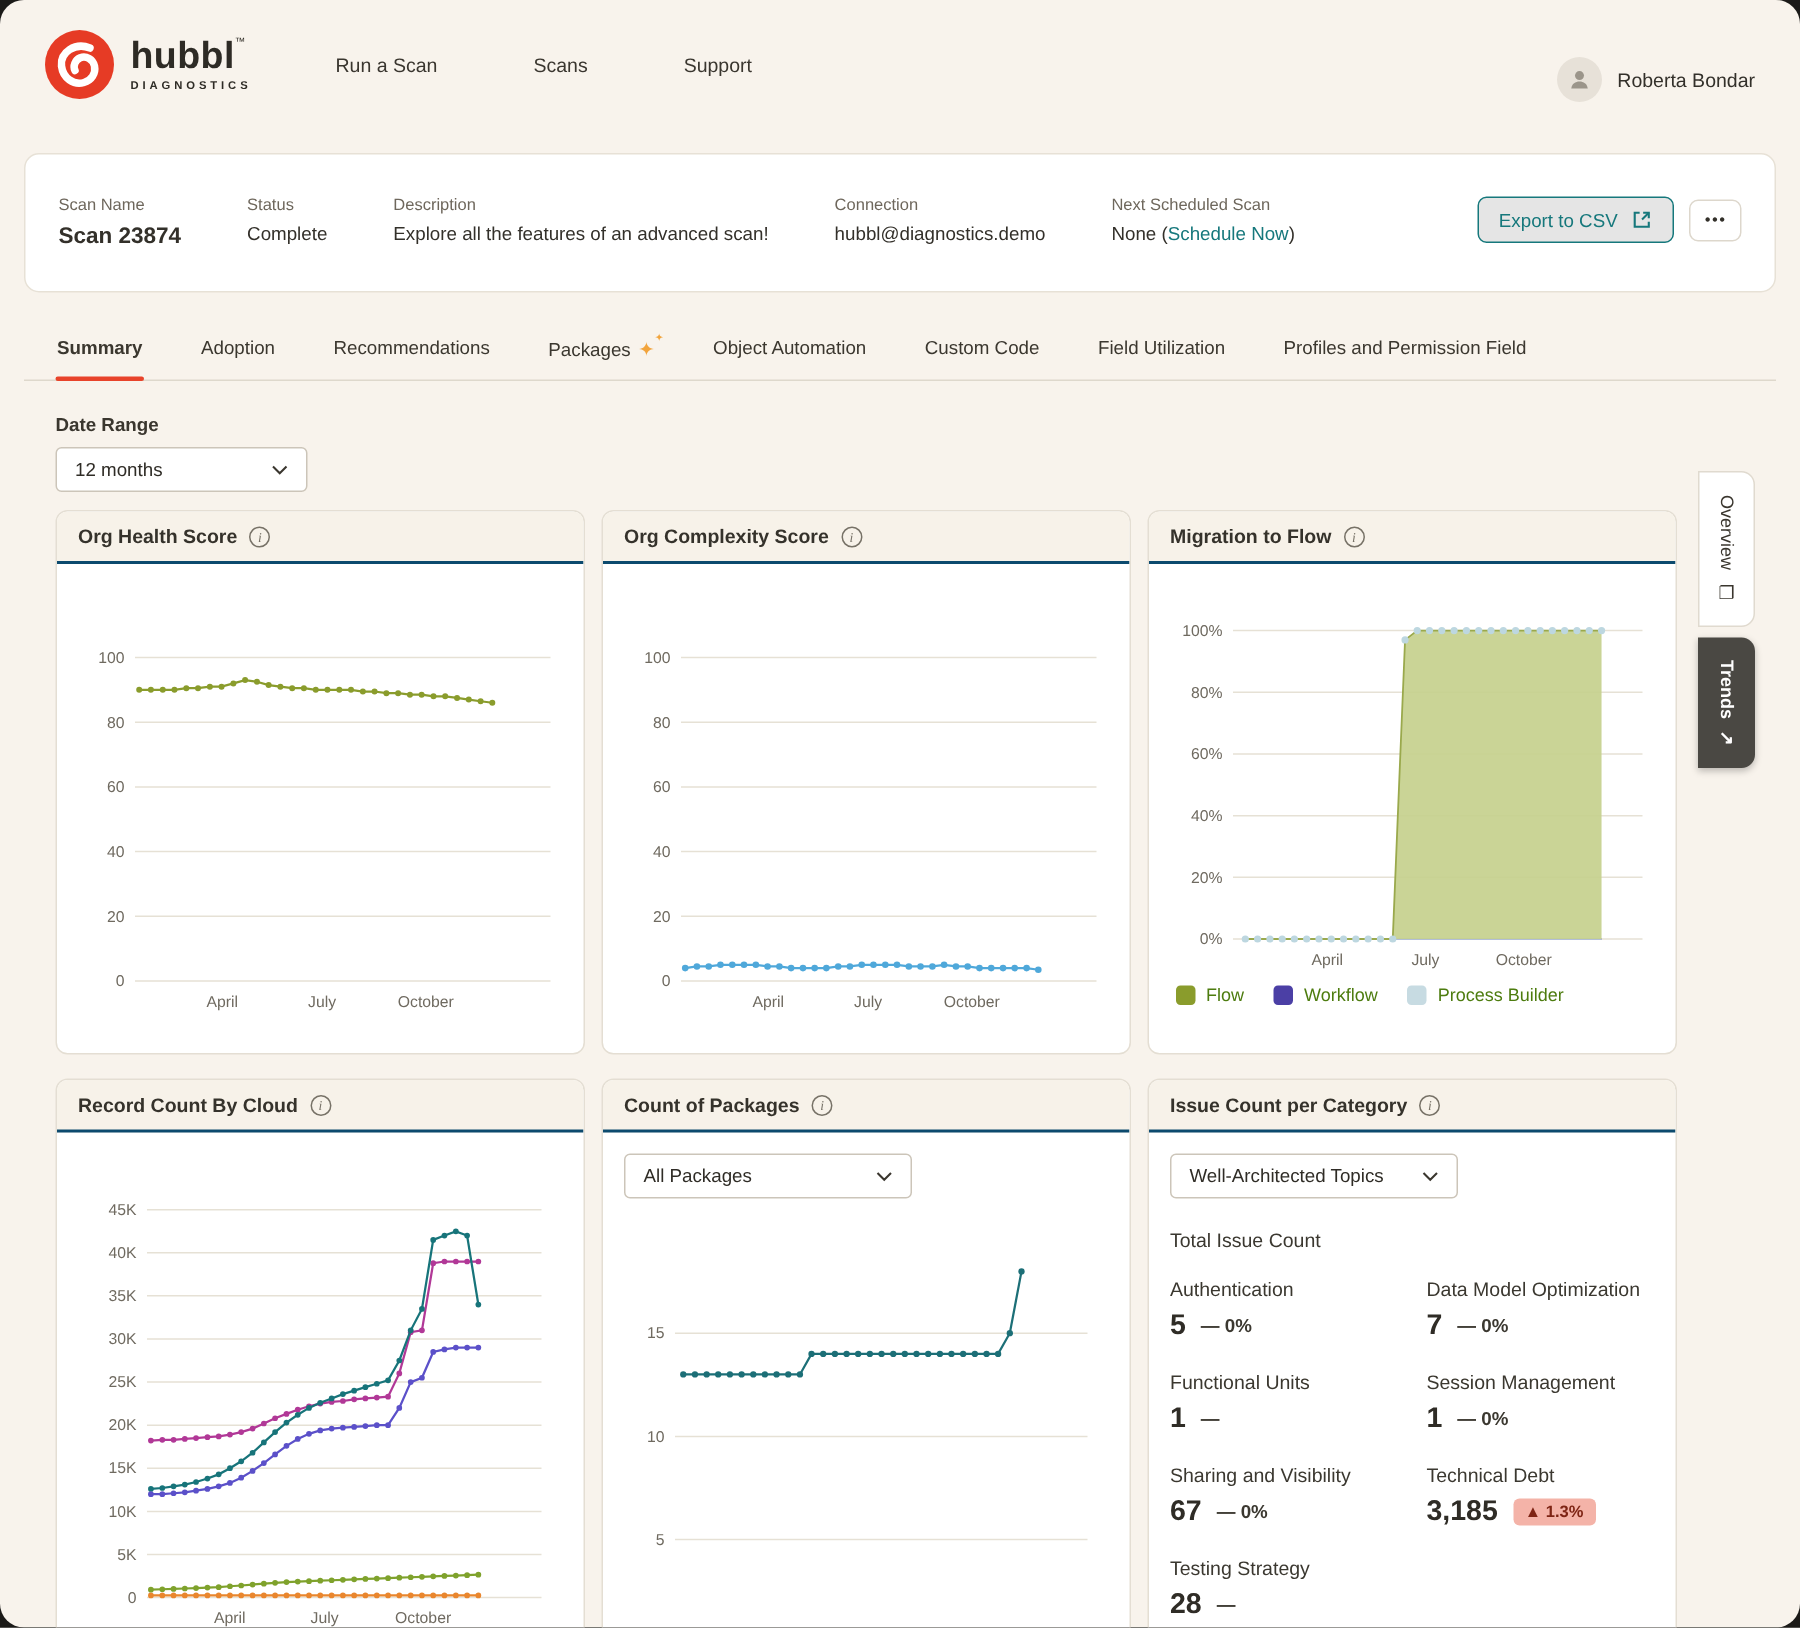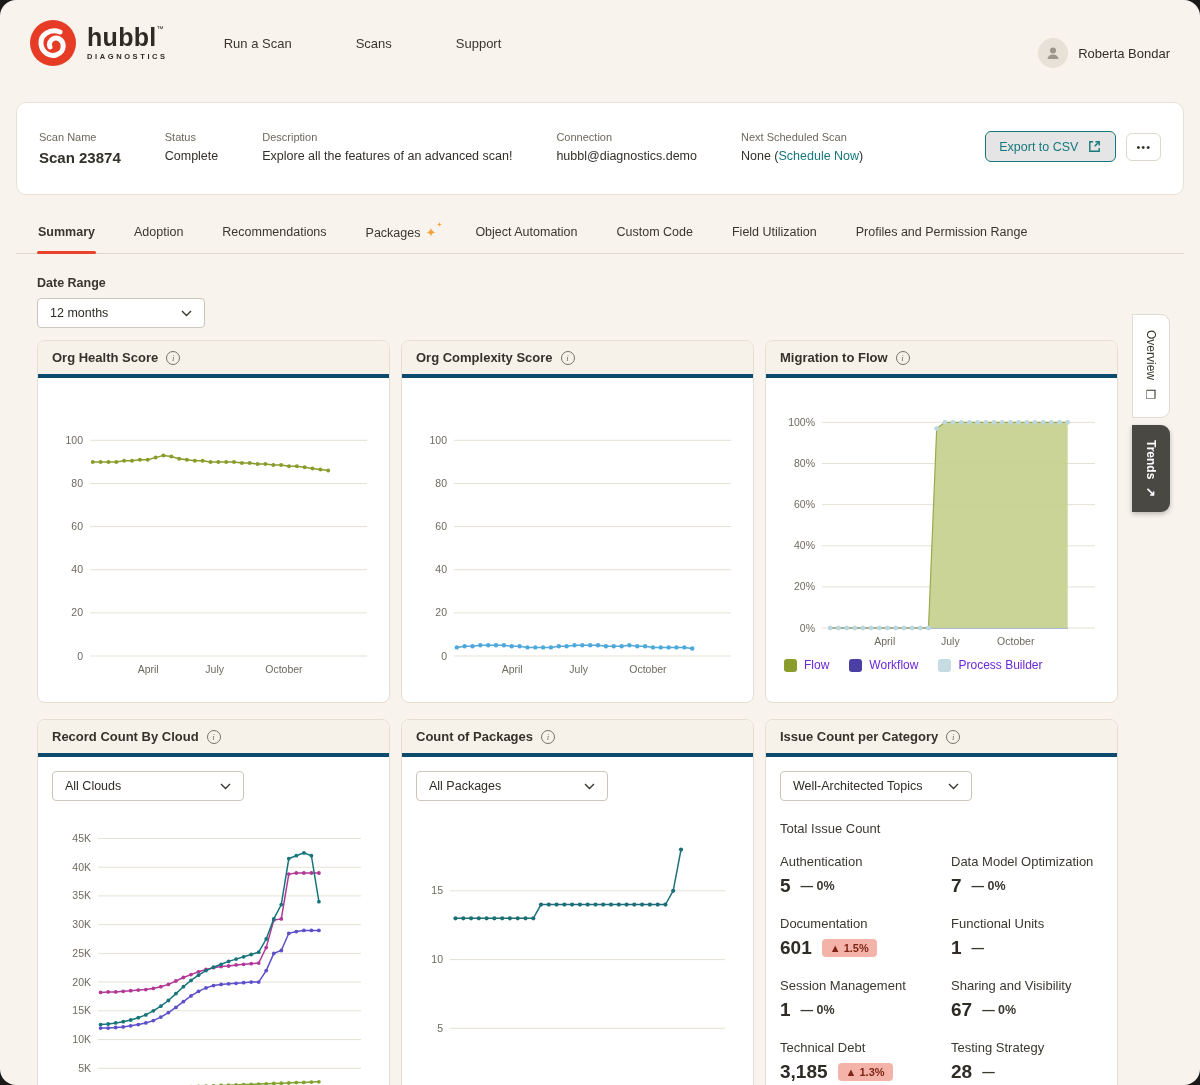--- a/index.html
+++ b/index.html
@@ -53,37 +53,37 @@
             font-size:12.5px; cursor:pointer; color:#2f2c26; }
   .select.w-date { width:168px; }
   .select.w-card { width:192px; margin-top:0; }
 
   
   .grid { display:grid; grid-template-columns:repeat(3,1fr); gap:11px; margin:12px 82px 0 37px; }
   .grid.row2 { margin-top:16px; }
   .card { background:#fff; border:1px solid #e4ded3; border-radius:8px; overflow:hidden; }
   .row1 .card { height:363px; }
   .row2 .card { height:424px; }
-  .card-hd { display:flex; align-items:center; gap:8px; background:#f7f2e9; border-bottom:4px solid #0c4a6e;
+  .card-hd { display:flex; align-items:center; gap:8px; background:#f7f2e9; border-bottom:2px solid #0c4a6e;
              padding:9px 14px; }
   .card-ttl { font-size:13px; font-weight:700; color:#35322b; }
   .info { width:14px; height:14px; border:1.2px solid #777267; border-radius:50%; color:#777267;
           font-size:9px; font-style:italic; font-family:"Liberation Serif", serif;
           display:inline-flex; align-items:center; justify-content:center; cursor:pointer; flex:0 0 auto; }
   .card-bd { padding:10px 8px 8px; }
   .row2 .card-bd { padding:14px 14px 8px; }
 
   .chart svg { display:block; }
   .chart svg text { font-family:"Liberation Sans", sans-serif; font-size:10.5px; fill:#6f6a60; }
   .chart-health, .chart-complexity { height:278px; margin-top:12px; }
   .chart-mig { height:250px; margin-top:12px; }
   .chart-clouds, .chart-packages { height:298px; margin-top:20px; }
 
   .legend { display:flex; gap:20px; align-items:center; padding:8px 10px 4px; }
-  .leg-item { display:flex; gap:7px; align-items:center; font-size:12px; color:#6d28d9; }
+  .leg-item { display:flex; gap:7px; align-items:center; font-size:12px; color:#4d7c0f; }
   .sw { width:13px; height:13px; border-radius:3px; display:inline-block; }
   .sw-flow { background:#8a9c2c; }
   .sw-workflow { background:#4b3fa5; }
   .sw-pb { background:#c7dbe2; }
 
   
   .total-lbl { font-size:13px; color:#3b3830; margin-top:20px; }
   .total-row { display:flex; align-items:center; gap:12px; margin-top:8px; }
   .total-val { font-size:23px; font-weight:700; color:#2f2c26; }
   .badge { display:inline-flex; align-items:center; padding:3px 8px; border-radius:4px;
@@ -176,21 +176,21 @@
   </section>
 
   <nav class="tabs">
     <span class="tab active"><span>Summary</span></span>
     <span class="tab"><span>Adoption</span></span>
     <span class="tab"><span>Recommendations</span></span>
     <span class="tab"><span>Packages</span><span class="sparkle"><span>✦</span><span class="sp2">✦</span></span></span>
     <span class="tab"><span>Object Automation</span></span>
     <span class="tab"><span>Custom Code</span></span>
     <span class="tab"><span>Field Utilization</span></span>
-    <span class="tab"><span>Profiles and Permission Range</span></span>
+    <span class="tab"><span>Profiles and Permission Field</span></span>
   </nav>
 
   <div class="daterange">
     <div class="dr-lbl">Date Range</div>
     <div class="select w-date">
       <span>12 months</span>
       <svg width="11" height="7" viewBox="0 0 11 7">
         <path d="M1 1l4.5 4.5L10 1" fill="none" stroke="#3a362e" stroke-width="1.4"></path>
       </svg>
     </div>
@@ -394,26 +394,20 @@
     </div>
   </div>
 
   <div class="grid row2">
     <div class="card">
       <div class="card-hd">
         <span class="card-ttl">Record Count By Cloud</span>
         <span class="info">i</span>
       </div>
       <div class="card-bd">
-        <div class="select w-card">
-          <span>All Clouds</span>
-          <svg width="11" height="7" viewBox="0 0 11 7">
-            <path d="M1 1l4.5 4.5L10 1" fill="none" stroke="#3a362e" stroke-width="1.4"></path>
-          </svg>
-        </div>
         <div class="chart chart-clouds">
             <svg width="323" height="298">
               <line x1="46" x2="309" y1="276.0" y2="276.0" stroke="#e6e1d5" stroke-width="1"></line>
               <text x="39" y="279.5" text-anchor="end">0</text>
               <line x1="46" x2="309" y1="247.3" y2="247.3" stroke="#e6e1d5" stroke-width="1"></line>
               <text x="39" y="250.8" text-anchor="end">5K</text>
               <line x1="46" x2="309" y1="218.6" y2="218.6" stroke="#e6e1d5" stroke-width="1"></line>
               <text x="39" y="222.1" text-anchor="end">10K</text>
               <line x1="46" x2="309" y1="189.8" y2="189.8" stroke="#e6e1d5" stroke-width="1"></line>
               <text x="39" y="193.3" text-anchor="end">15K</text>
@@ -677,27 +671,20 @@
               </div>
           </div>
           <div class="cat">
             <div class="cat-name">Data Model Optimization</div>
             <div class="cat-row">
                 <span class="cat-val">7</span>
                 <span class="flat">— 0%</span>
               </div>
           </div>
           <div class="cat">
-            <div class="cat-name">Documentation</div>
-            <div class="cat-row">
-                <span class="cat-val">601</span>
-                <span class="badge up">▲ 1.5%</span>
-              </div>
-          </div>
-          <div class="cat">
             <div class="cat-name">Functional Units</div>
             <div class="cat-row">
                 <span class="cat-val">1</span>
                 <span class="flat">—</span>
               </div>
           </div>
           <div class="cat">
             <div class="cat-name">Session Management</div>
             <div class="cat-row">
                 <span class="cat-val">1</span>

